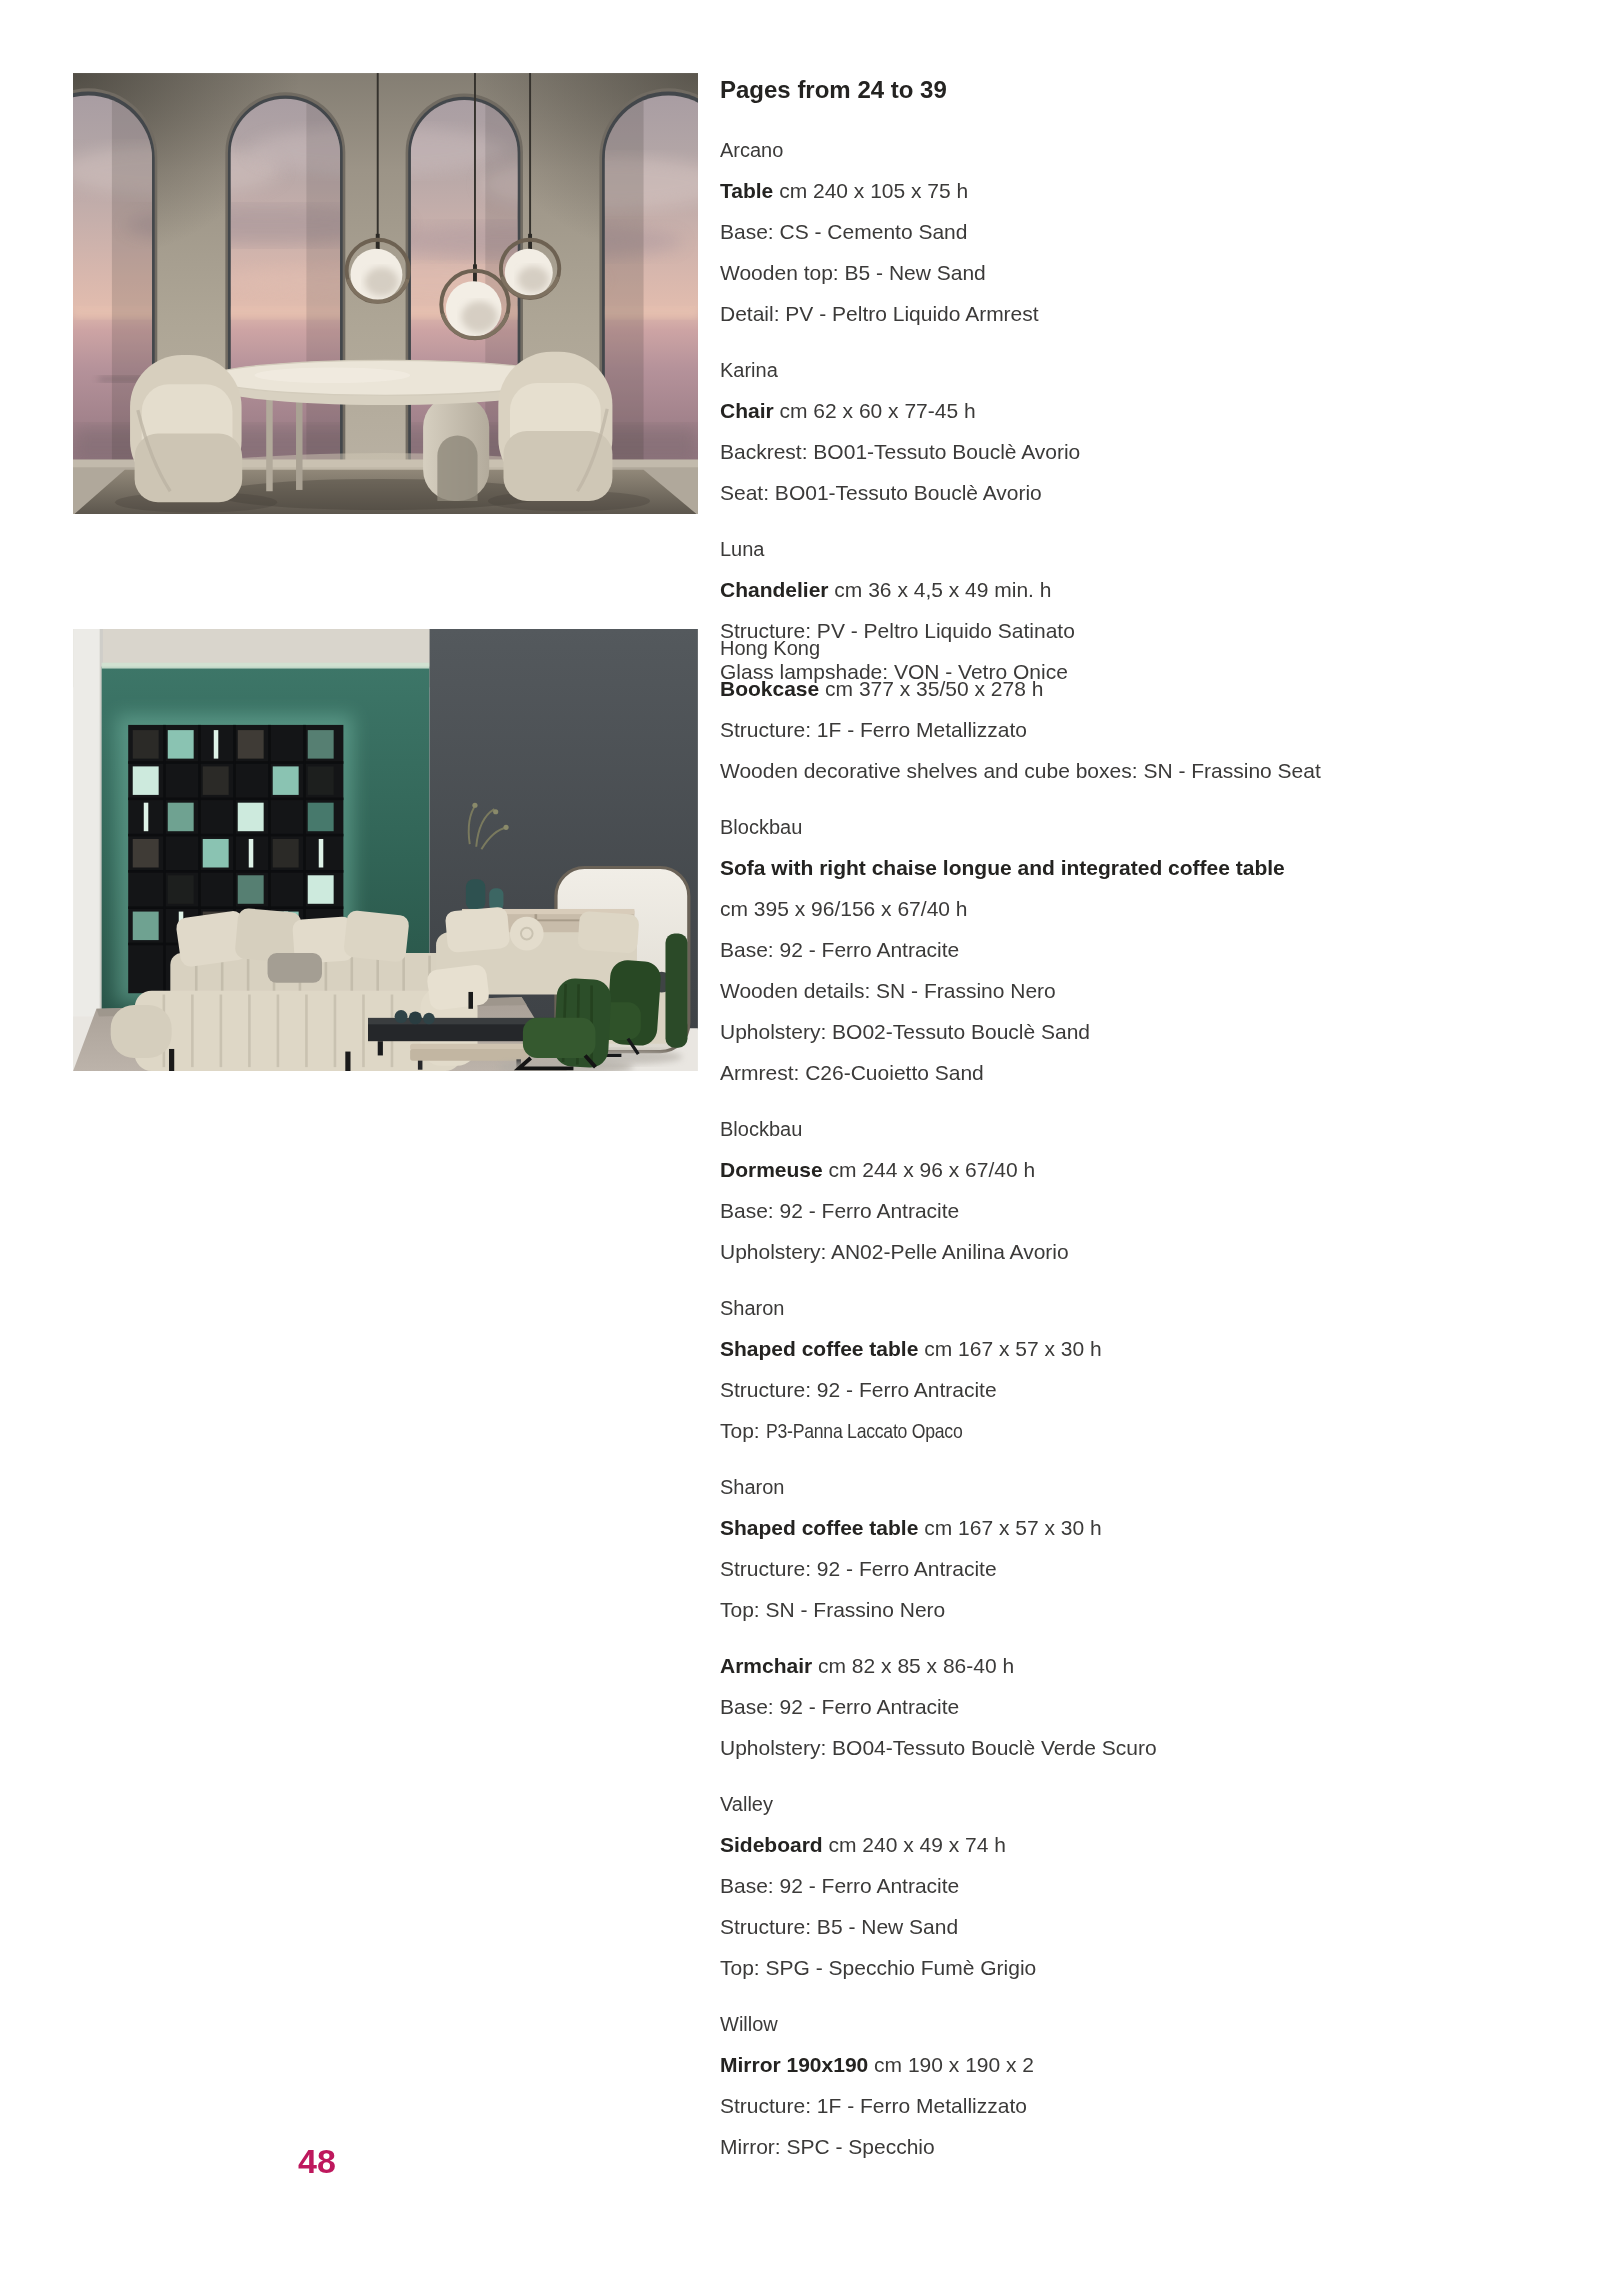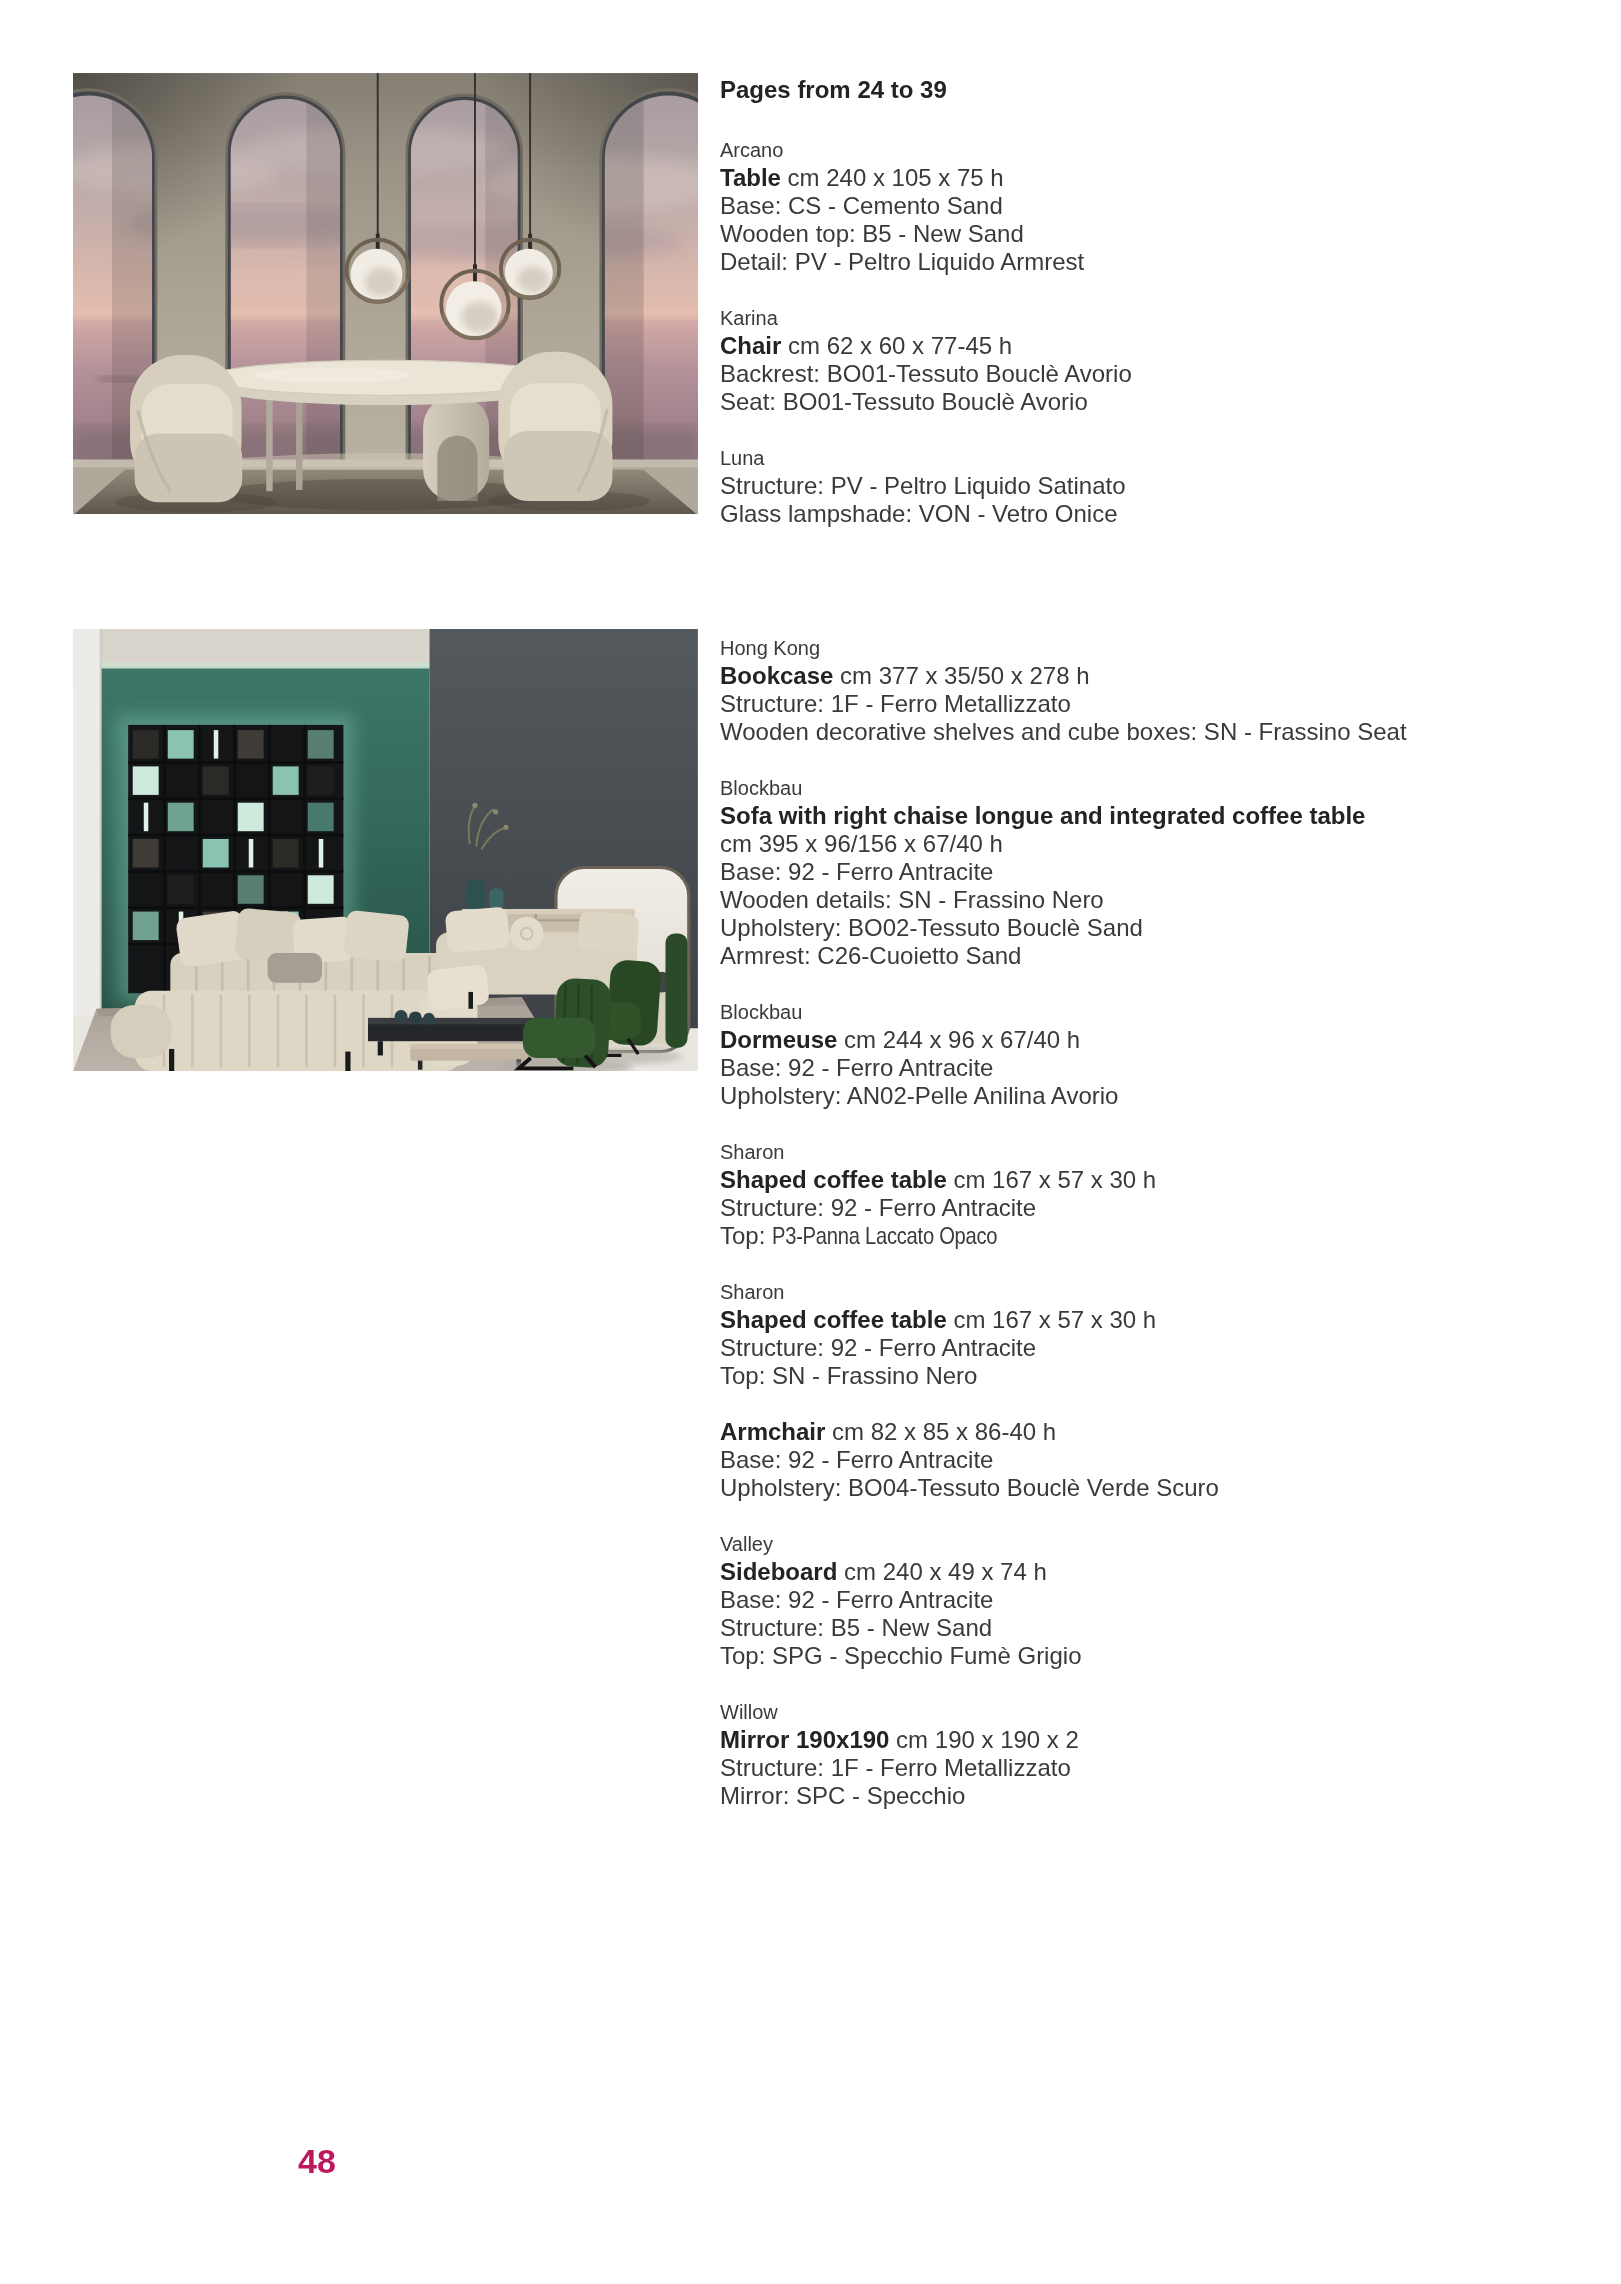--- a/index.html
+++ b/index.html
@@ -8,21 +8,21 @@
   .photo{position:absolute;display:block;margin:0;padding:0;}
   #photo1{left:73px;top:73px;width:625px;height:441px;}
   #photo2{left:73px;top:629px;width:625px;height:442px;}
   .textcol{position:absolute;left:720px;width:856px;color:#3b3a39;}
   #col-top{top:73px;}
   #col-bottom{top:629px;padding-top:5.2px;}
   .heading{font-size:24px;line-height:28px;font-weight:bold;color:#242321;margin:2.6px 0 32px 0;}
   .product{margin:0 0 28px 0;}
   .product:last-child{margin-bottom:0;}
   .name{font-size:20px;line-height:28px;font-weight:normal;}
-  .line{font-size:24px;line-height:28px;font-weight:normal;}
+  .line{font-size:21px;line-height:28px;font-weight:normal;margin-top:13px;}
   .line b{font-weight:bold;color:#242321;}
   .narrow{display:inline-block;transform:scaleX(0.84);transform-origin:0 50%;letter-spacing:-0.3px;}
   .pagenum{position:absolute;left:298px;top:2143px;font-size:34px;line-height:36px;
            font-weight:bold;color:#be185d;}
 </style>
 </head>
 <body>
 
 <div class="canvas">
 
@@ -405,20 +405,21 @@
 
     <div class="product">
       <div class="name">Karina</div>
       <div class="line"><b>Chair</b><span> cm 62 x 60 x 77-45 h</span></div>
       <div class="line"><b></b><span>Backrest: BO01-Tessuto Bouclè Avorio</span></div>
       <div class="line"><b></b><span>Seat: BO01-Tessuto Bouclè Avorio</span></div>
     </div>
 
     <div class="product">
       <div class="name">Luna</div>
+      <div class="line"><b>Chandelier</b><span> cm 36 x 4,5 x 49 min. h</span></div>
       <div class="line"><b></b><span>Structure: PV - Peltro Liquido Satinato</span></div>
       <div class="line"><b></b><span>Glass lampshade: VON - Vetro Onice</span></div>
     </div>
   </div>
 
   <div class="textcol" id="col-bottom">
 
     <div class="product">
       <div class="name">Hong Kong</div>
       <div class="line"><b>Bookcase</b><span> cm 377 x 35/50 x 278 h</span></div>

